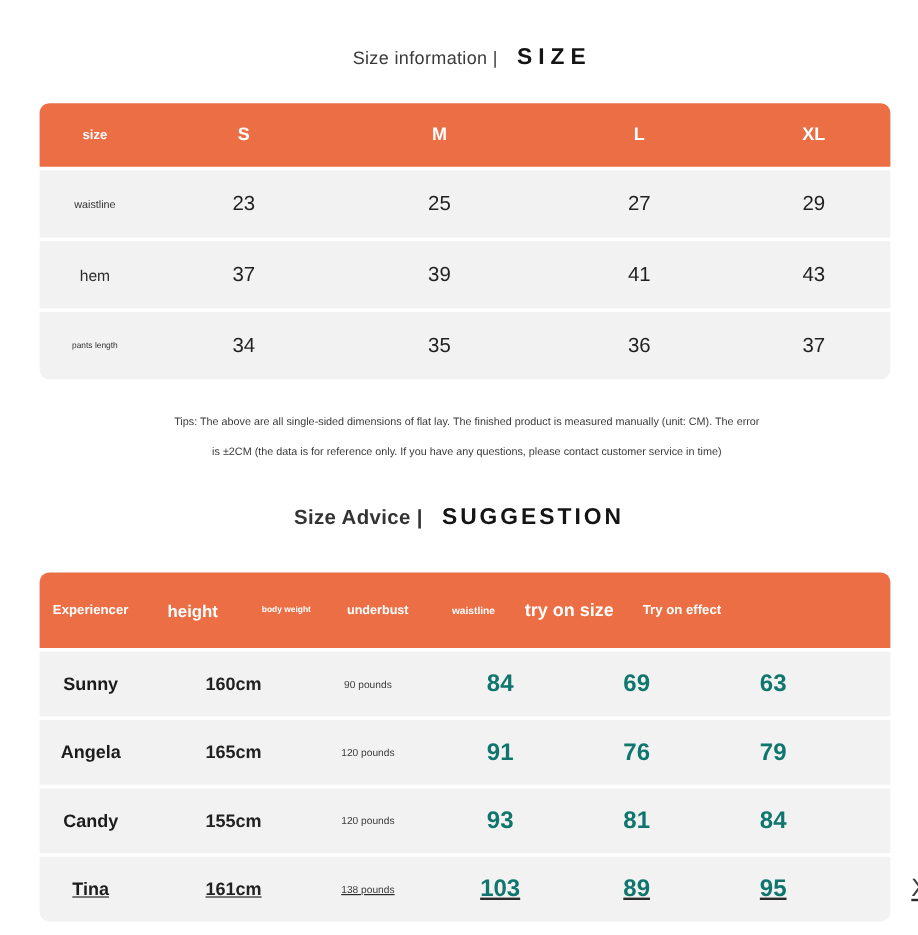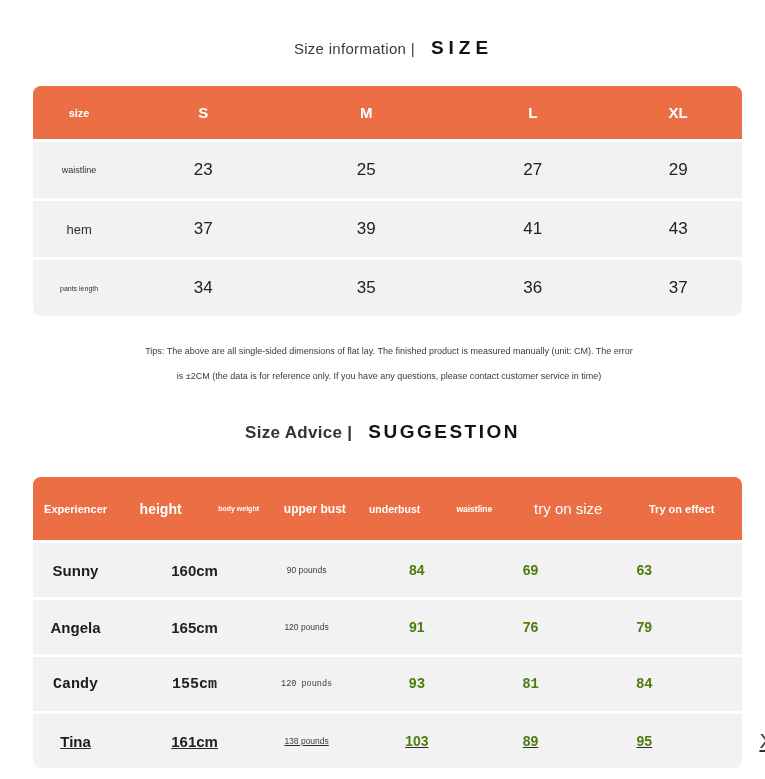--- a/index.html
+++ b/index.html
@@ -52,28 +52,28 @@
   .t1-label-2{font-size:7px;color:#333;}
   .t1-num{font-size:17px;font-weight:500;color:#222;}
 
   
   .t2h-0{font-size:11px;font-weight:700;}
   .t2h-1{font-size:14px;font-weight:700;}
   .t2h-2{font-size:7px;font-weight:700;}
   .t2h-3{font-size:12px;font-weight:700;}
   .t2h-4{font-size:10.5px;font-weight:700;}
   .t2h-5{font-size:8.5px;font-weight:700;}
-  .t2h-6{font-size:15px;font-weight:400;}
+  .t2h-6{font-size:15px;font-weight:700;}
   .t2h-7{font-size:11px;font-weight:600;}
 
   
   .t2c-0{font-size:15px;font-weight:700;color:#1c1c1c;}
   .t2c-1{font-size:15px;font-weight:600;color:#222;}
   .t2c-2{font-size:8.5px;color:#3c3c3c;}
-  .t2c-3,.t2c-4,.t2c-5{font-size:14px;font-weight:600;color:#4d7c0f;}
+  .t2c-3,.t2c-4,.t2c-5{font-size:20px;font-weight:600;color:#0f766e;}
   .t2c-6{font-size:21px;font-weight:400;color:#3d3d3d;}
   .t2c-7{font-size:6.5px;color:#4a4a4a;}
 
   .tips{
     margin-top:31px;
     text-align:center;
     font-size:9px;
     color:#3a3a3a;
     line-height:1;
     padding-left:13px;
@@ -130,21 +130,20 @@
 <div class="section-title title-2">
   <span class="title-left">Size Advice |</span>
   <span class="title-right">SUGGESTION</span>
 </div>
 
 <div>
   <div class="advice-table t2 t-header">
     <div class="cell t2h-0">Experiencer</div>
     <div class="cell t2h-1">height</div>
     <div class="cell t2h-2">body weight</div>
-    <div class="cell t2h-3">upper bust</div>
     <div class="cell t2h-4">underbust</div>
     <div class="cell t2h-5">waistline</div>
     <div class="cell t2h-6">try on size</div>
     <div class="cell t2h-7">Try on effect</div>
   </div>
 
   <div class="advice-table t2 t-row" style="margin-top:0;">
     <div class="cell t2c-0">Sunny</div>
     <div class="cell t2c-1">160cm</div>
     <div class="cell t2c-2">90 pounds</div>
@@ -159,21 +158,21 @@
     <div class="cell t2c-0">Angela</div>
     <div class="cell t2c-1">165cm</div>
     <div class="cell t2c-2">120 pounds</div>
     <div class="cell t2c-3">91</div>
     <div class="cell t2c-4">76</div>
     <div class="cell t2c-5">79</div>
     <div class="cell t2c-6">M</div>
     <div class="cell t2c-7">Comfortable</div>
   </div>
 
-  <div class="advice-table t2 t-row" style="margin-top:0;font-family:Liberation Mono, monospace;">
+  <div class="advice-table t2 t-row" style="margin-top:0;">
     <div class="cell t2c-0">Candy</div>
     <div class="cell t2c-1">155cm</div>
     <div class="cell t2c-2">120 pounds</div>
     <div class="cell t2c-3">93</div>
     <div class="cell t2c-4">81</div>
     <div class="cell t2c-5">84</div>
     <div class="cell t2c-6">L</div>
     <div class="cell t2c-7">Comfortable</div>
   </div>
 

